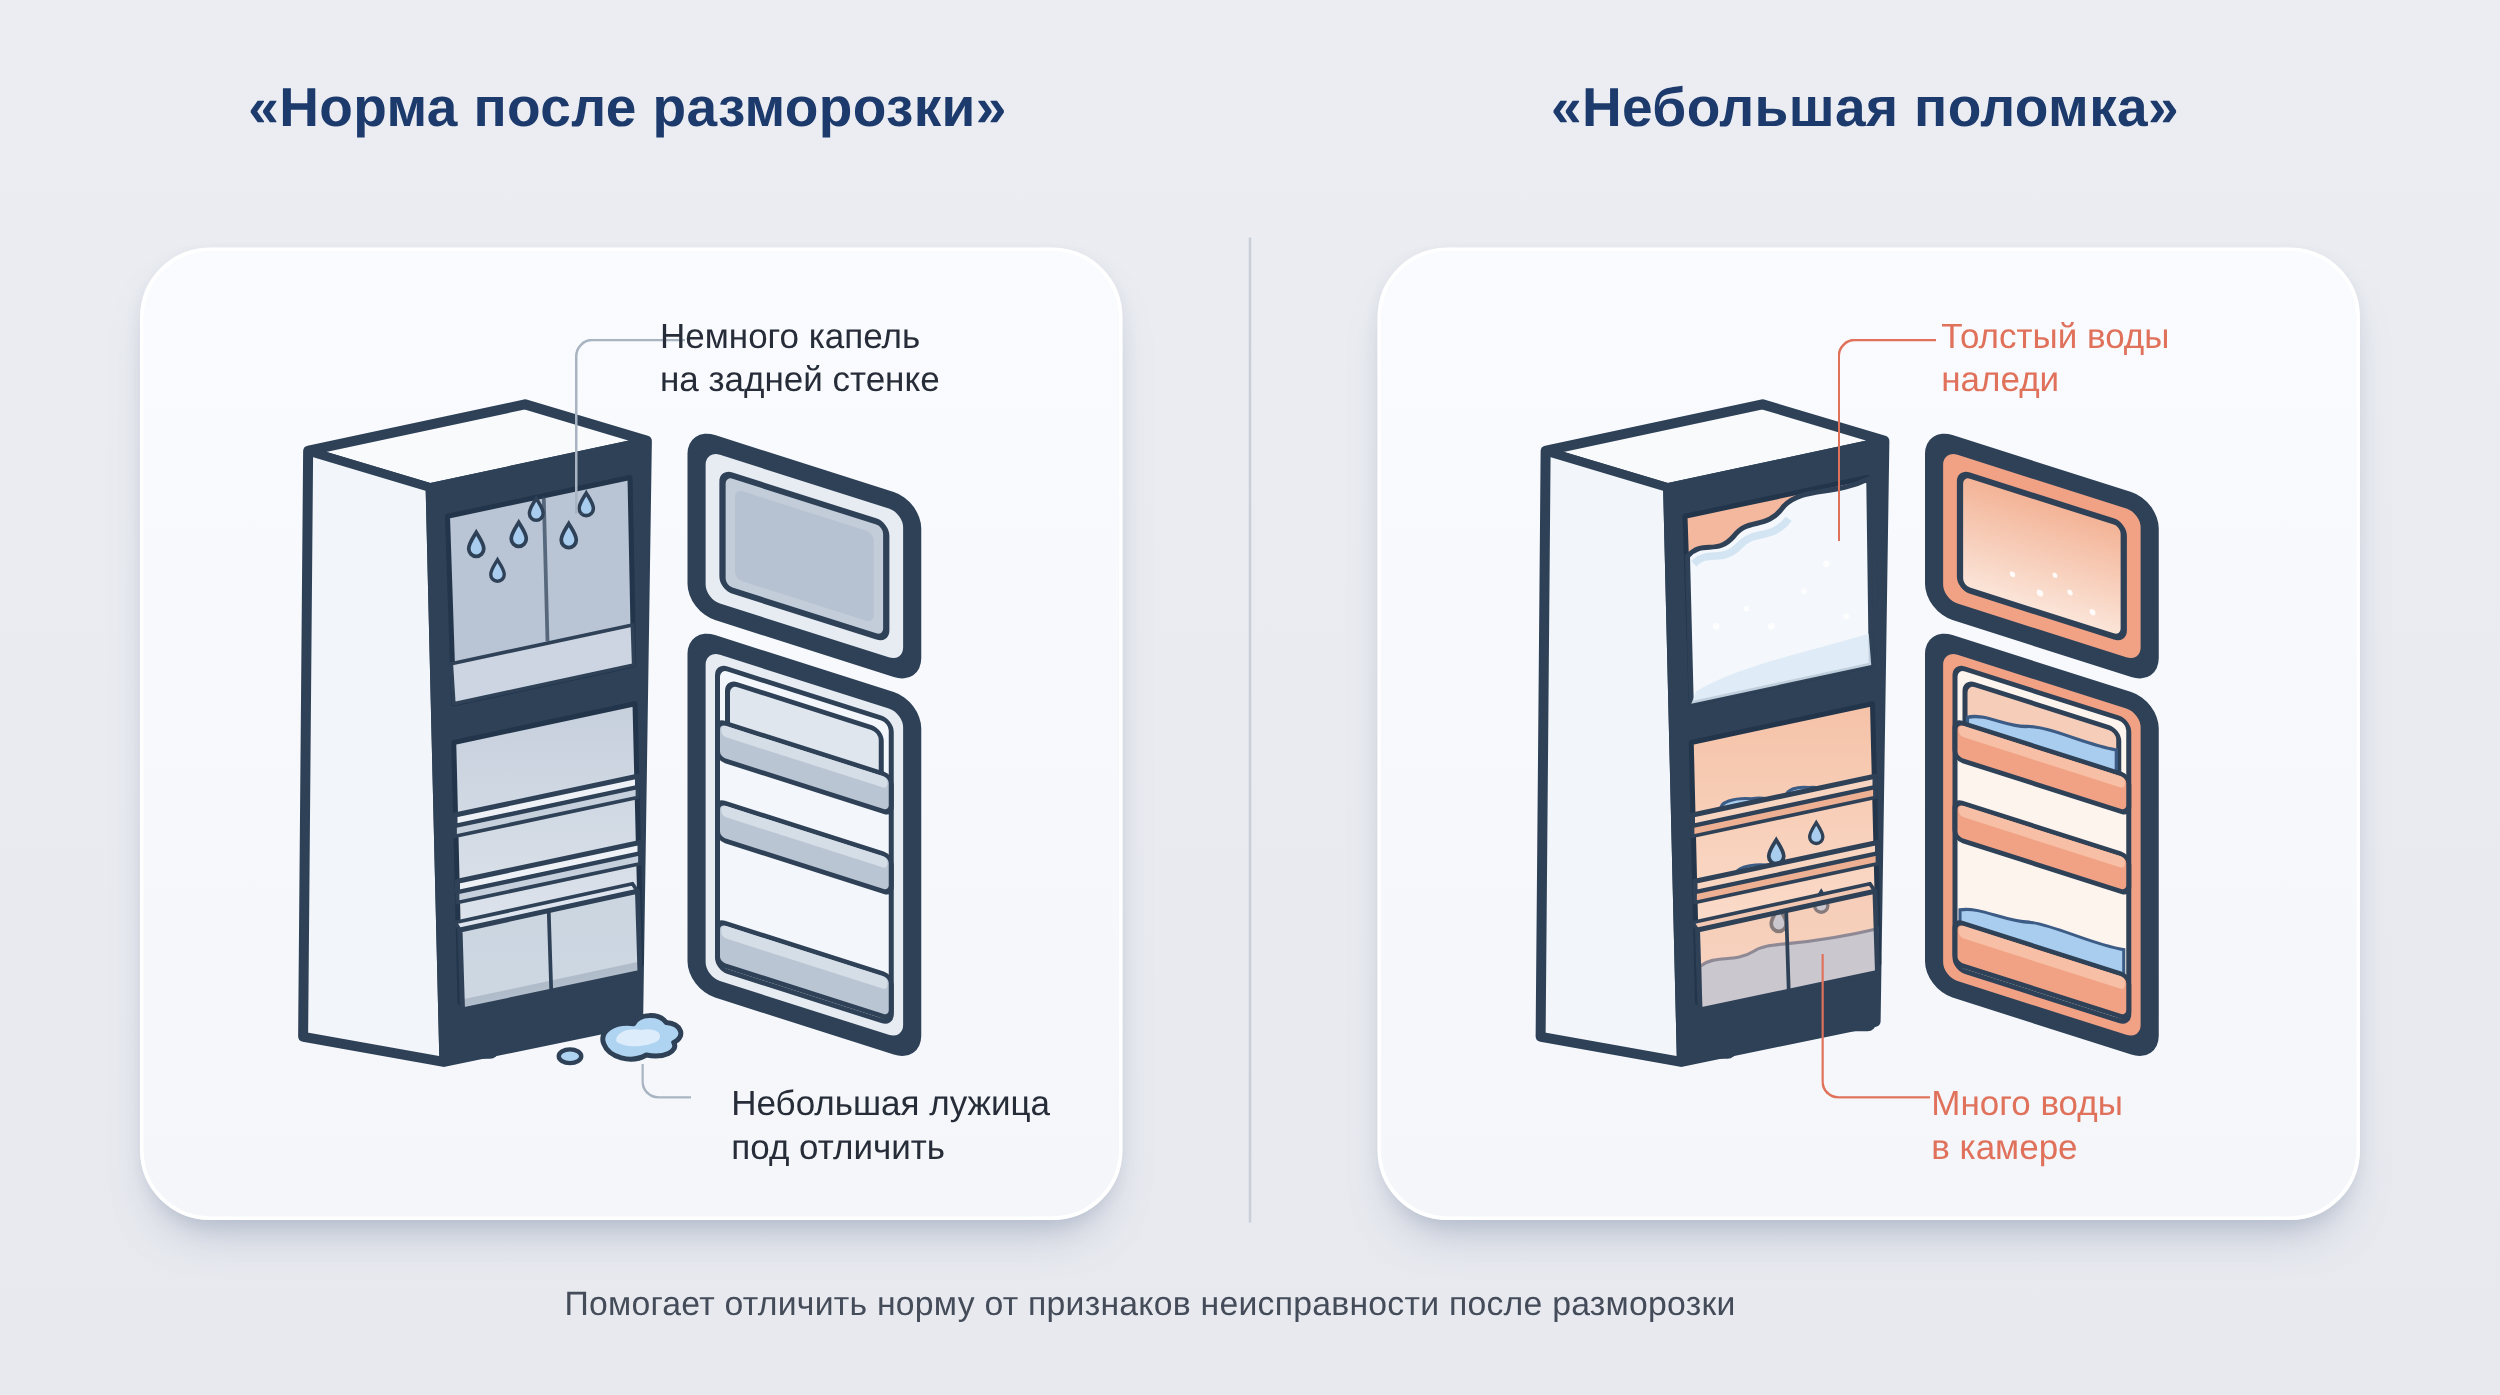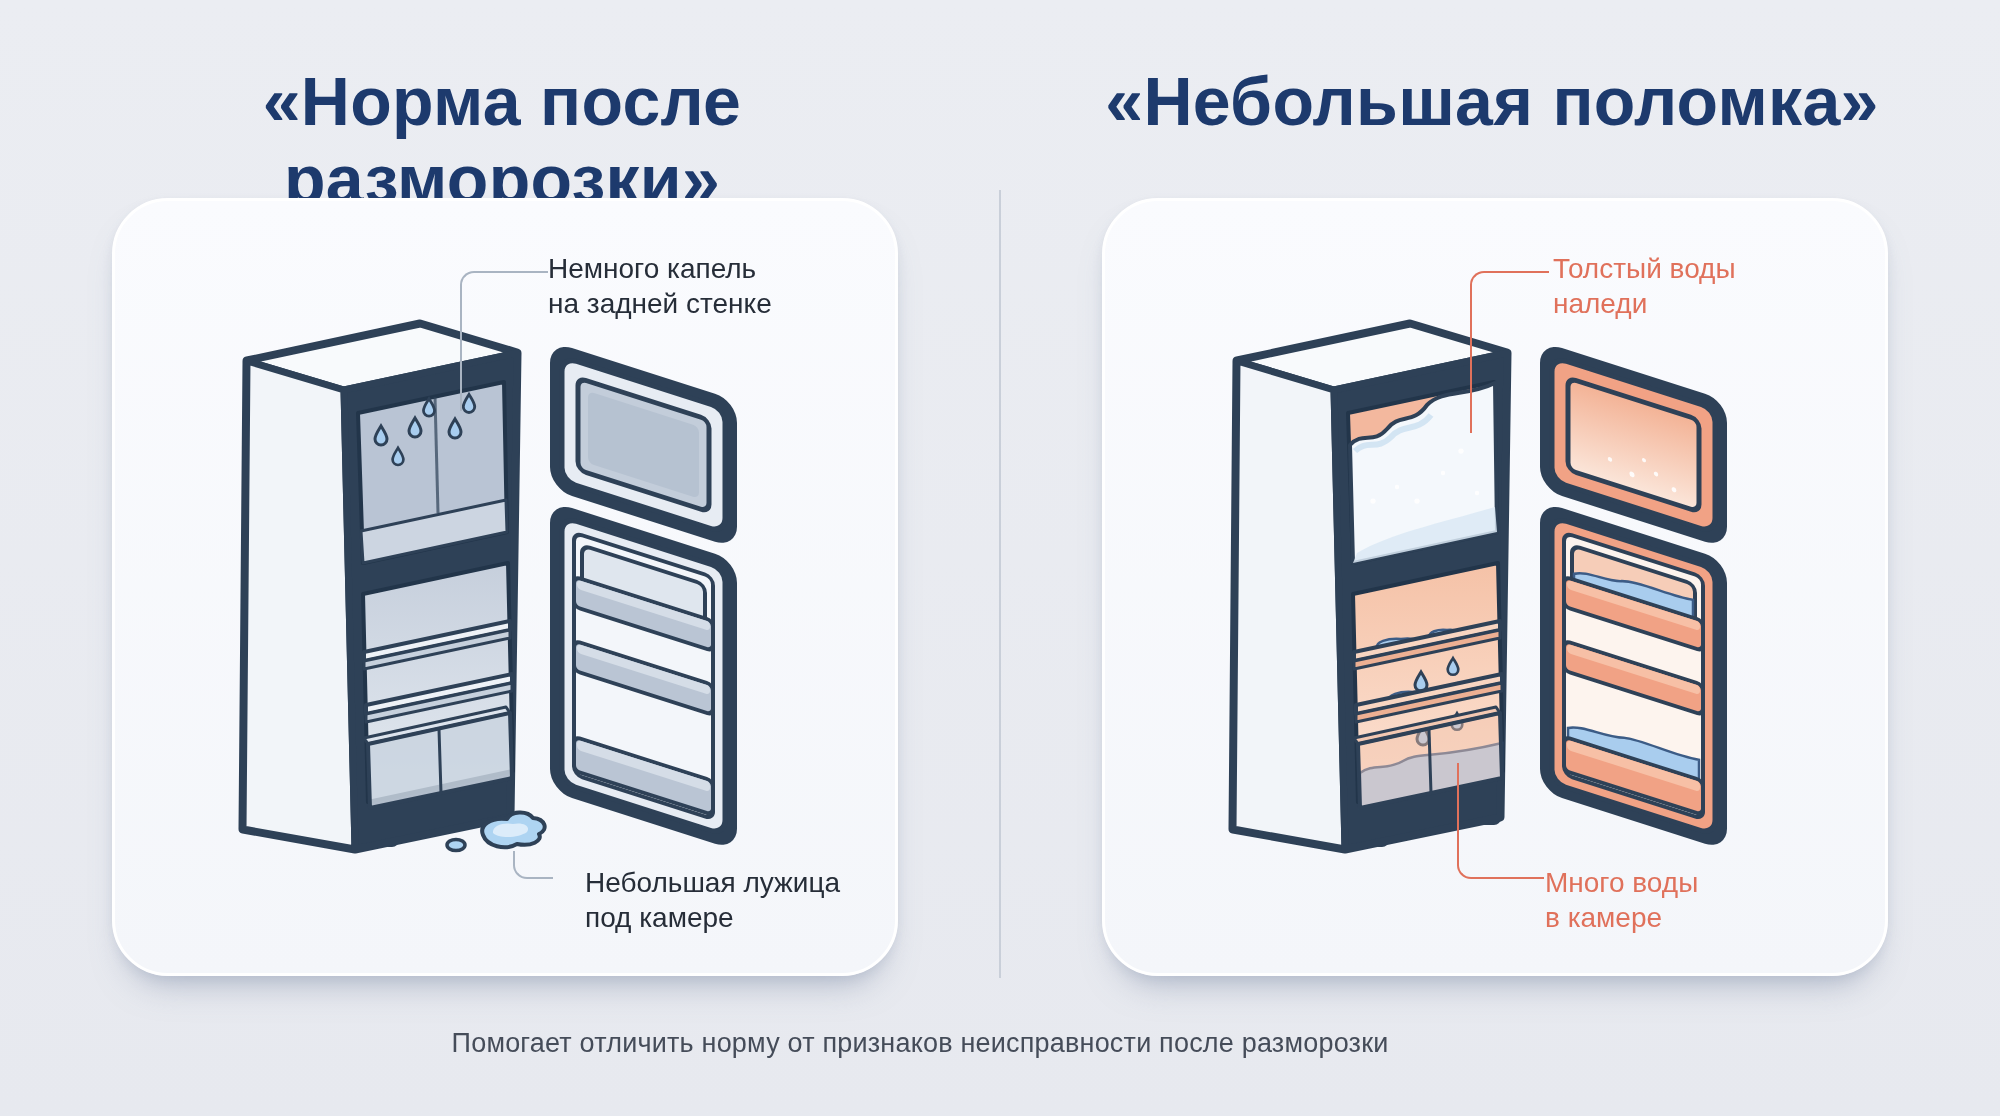--- a/index.html
+++ b/index.html
@@ -3,21 +3,21 @@
 <meta charset="utf-8">
 <style>
   html,body{margin:0;padding:0;}
   body{
     width:2000px;height:1116px;position:relative;overflow:hidden;
     background:linear-gradient(180deg,#ebedf2 0%,#e7e9ef 100%);
     font-family:"Liberation Sans",sans-serif;
   }
   .title{
     position:absolute;top:62px;width:780px;text-align:center;
-    font-size:68px;font-weight:800;color:#1d3a6d;letter-spacing:.3px;
+    font-size:44px;font-weight:800;color:#1d3a6d;letter-spacing:.3px;
   }
   .title.t-left{left:112px;}
   .title.t-right{left:1102px;}
   .card{
     position:absolute;top:198px;width:780px;height:772px;
     background:linear-gradient(180deg,#fafbfe 0%,#f4f6fa 100%);
     border:3px solid #ffffff;border-radius:56px;
     box-shadow:0 22px 32px -14px rgba(125,140,165,.5),0 4px 10px rgba(160,172,192,.18);
   }
   .card.c-left{left:112px;}
@@ -31,21 +31,21 @@
   .ann{position:absolute;font-size:28px;line-height:35px;color:#262d38;}
   .ann span{display:block;white-space:nowrap;}
   .ann.orange{color:#e0715b;}
   .conn{position:absolute;pointer-events:none;}
   .conn.elbow-top{border-left:2.5px solid #a9b4c2;border-top:2.5px solid #a9b4c2;border-top-left-radius:14px;}
   .conn.elbow-bottom{border-left:2.5px solid #a9b4c2;border-bottom:2.5px solid #a9b4c2;border-bottom-left-radius:14px;}
   .card.c-right .conn.elbow-top{border-color:#e0715b;}
   .card.c-right .conn.elbow-bottom{border-color:#e0715b;}
   .c-left .conn-top{left:345px;top:70px;width:86px;height:138px;}
   .c-left .conn-bottom{left:398px;top:650px;width:38px;height:26px;}
-  .c-left .ann-top{left:433px;top:50px;}
+  .c-left .ann-top{left:413px;top:50px;}
   .c-left .ann-bottom{left:470px;top:664px;}
   .c-right .conn-top{left:365px;top:70px;width:77px;height:160px;}
   .c-right .conn-bottom{left:352px;top:562px;width:85px;height:114px;}
   .c-right .ann-top{left:448px;top:50px;}
   .c-right .ann-bottom{left:440px;top:664px;}
 </style>
 </head>
 <body>
 
 <div class="title t-left">«Норма после разморозки»</div>
@@ -137,21 +137,21 @@
     </g>
   </svg>
   <div class="conn elbow-top conn-top"></div>
   <div class="conn elbow-bottom conn-bottom"></div>
   <div class="ann ann-top">
     <span>Немного капель</span>
     <span>на задней стенке</span>
   </div>
   <div class="ann ann-bottom">
     <span>Небольшая лужица</span>
-    <span>под камере</span>
+    <span>под отличить</span>
   </div>
 </div>
 
 <div class="card c-right">
   <svg class="fridge-svg" viewBox="0 0 780 770">
     <defs>
       <linearGradient id="gBackR" x1="0" y1="0" x2="0" y2="1">
         <stop offset="0" stop-color="#f5c2a7"></stop>
           <stop offset="1" stop-color="#fce4d6"></stop>
       </linearGradient>

